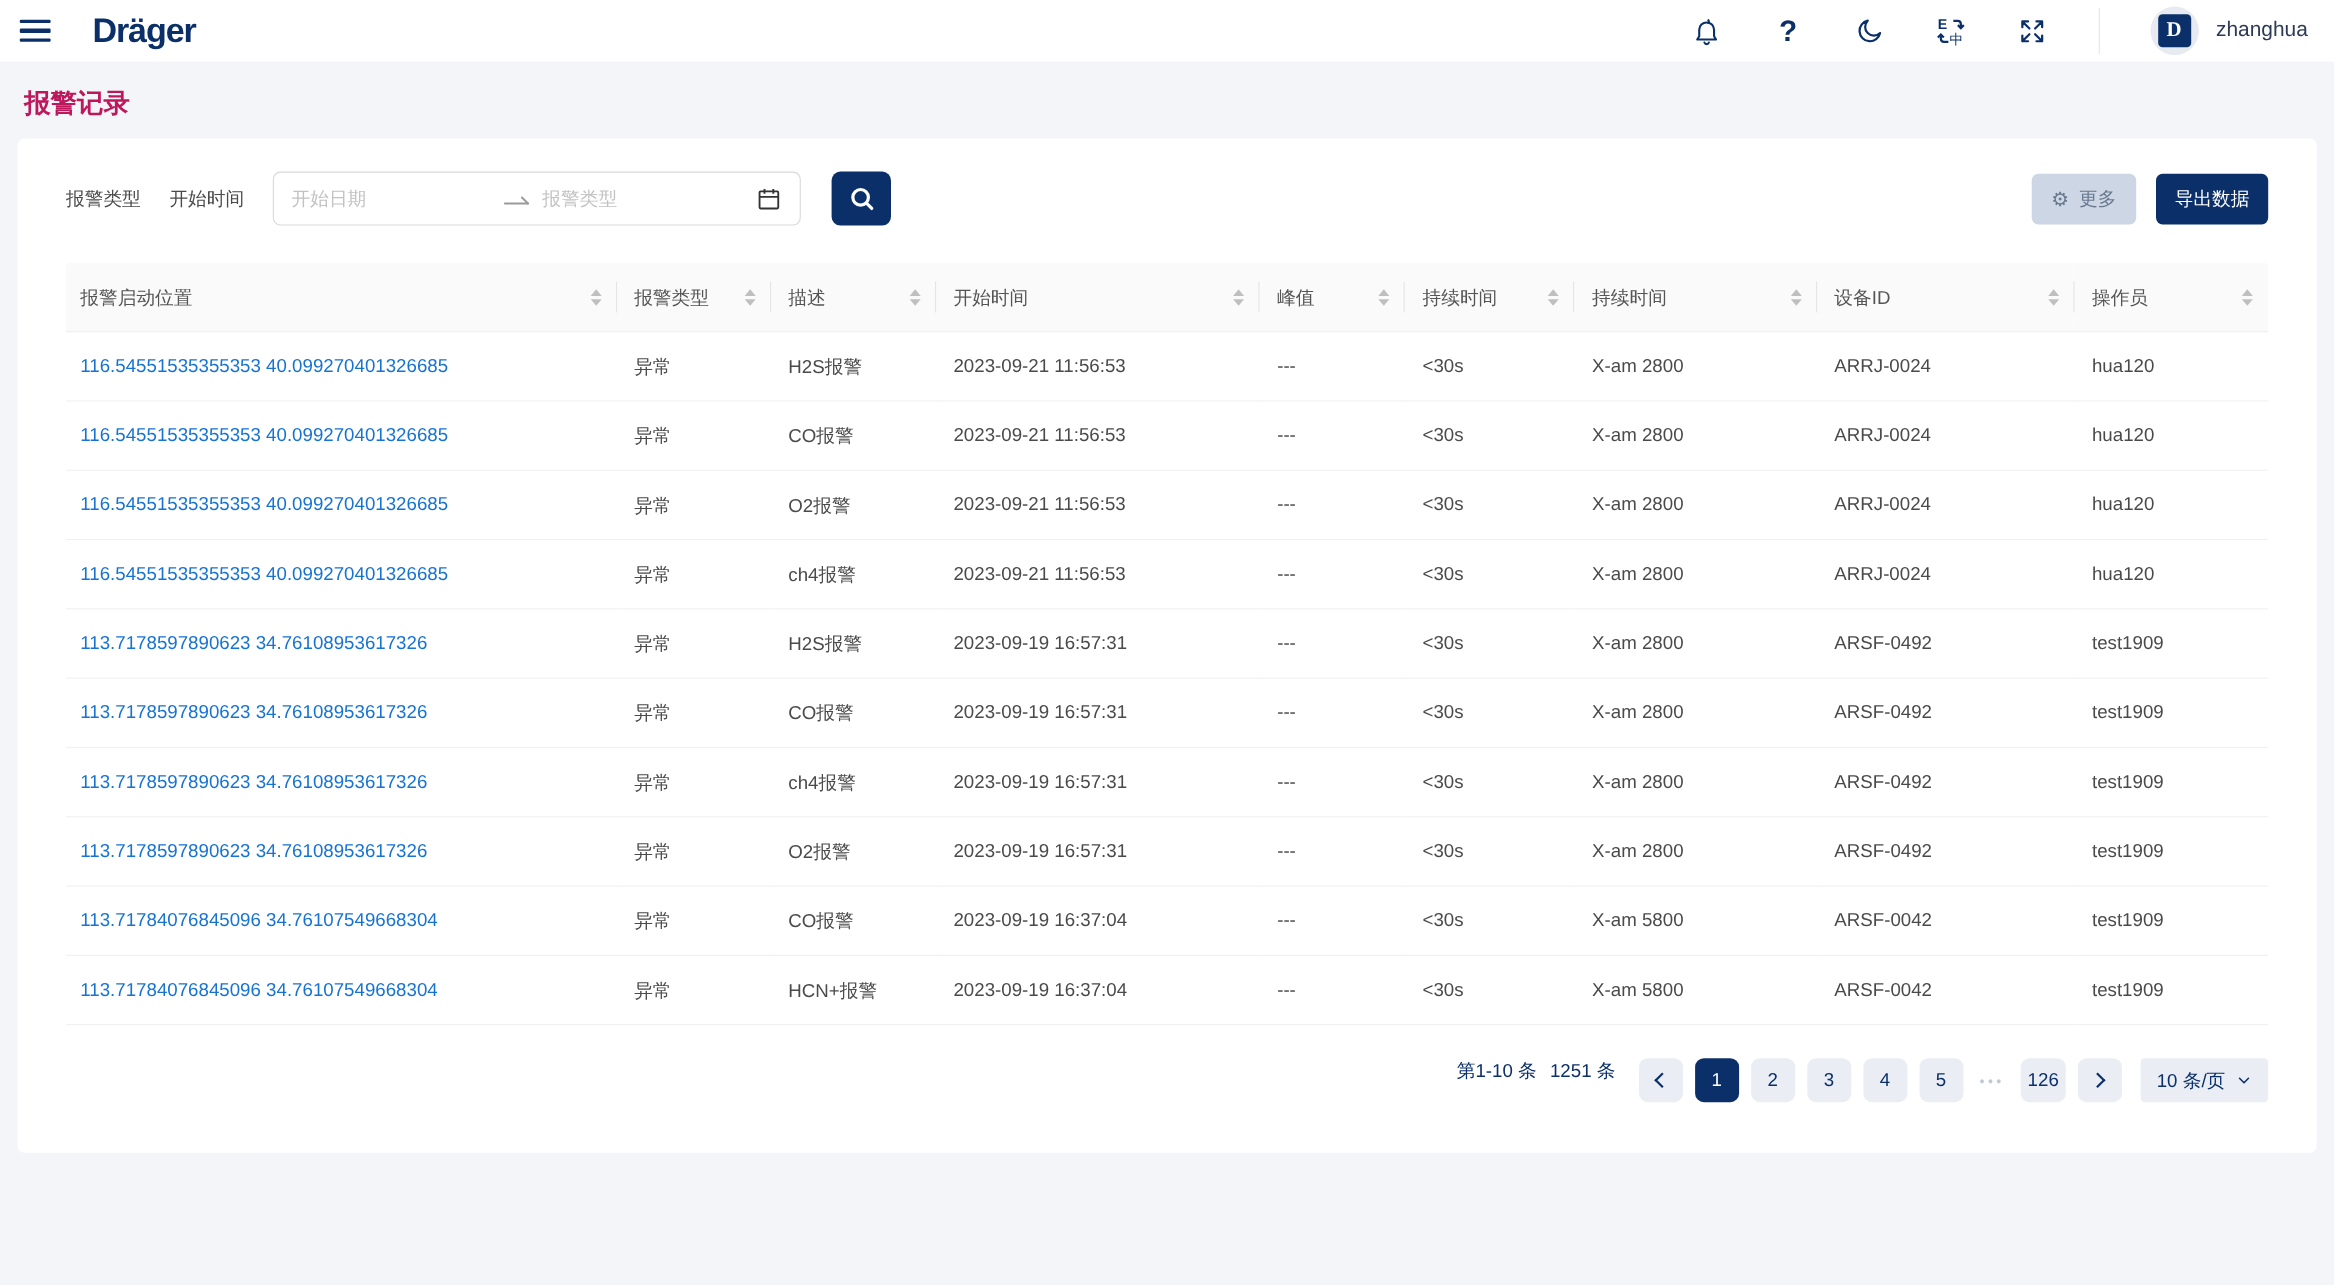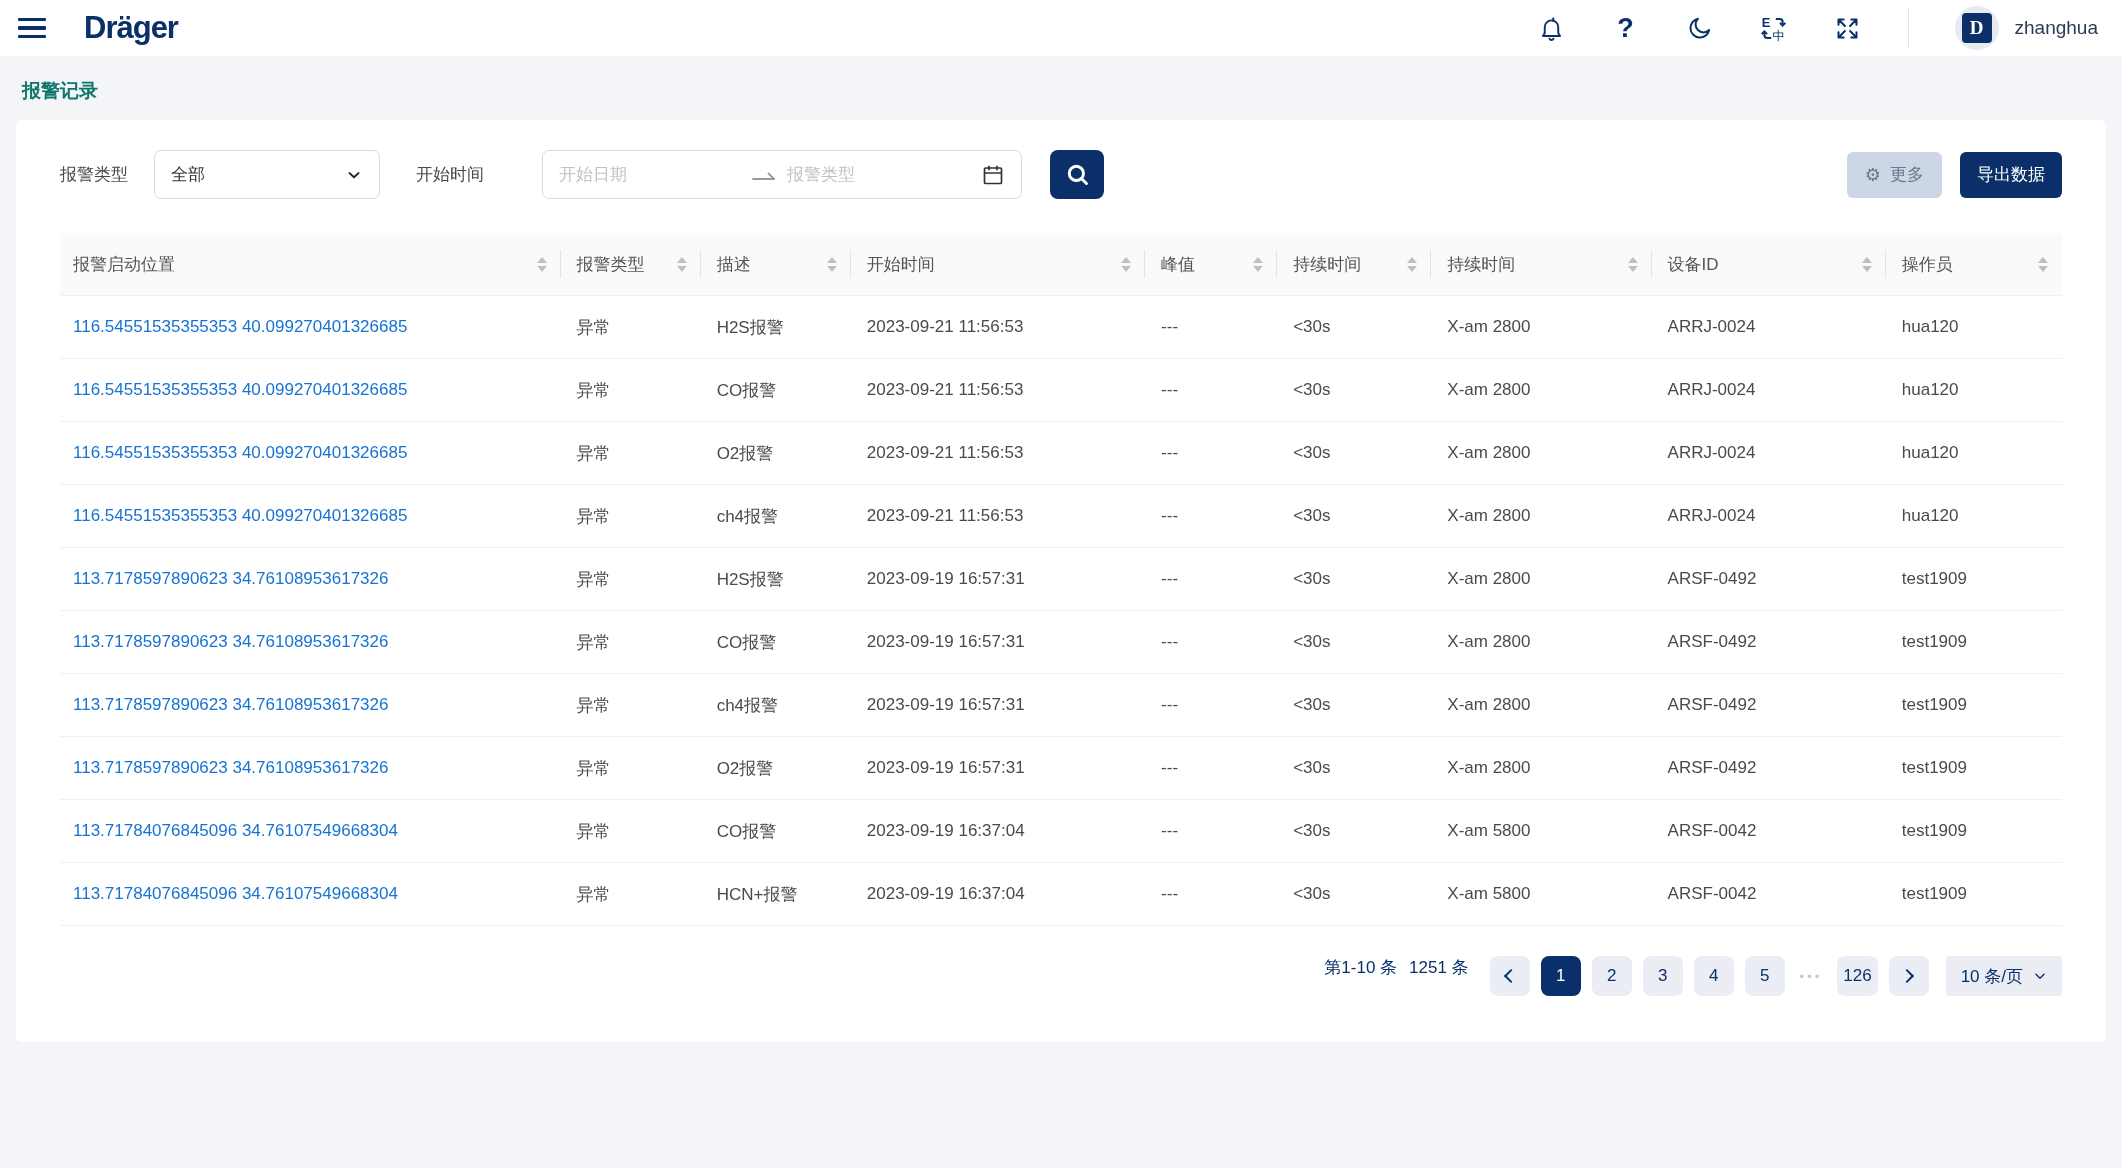--- a/index.html
+++ b/index.html
@@ -20,38 +20,38 @@
   .top-icon { width:28px; height:28px; color:#0b3069; display:flex; align-items:center; justify-content:center; cursor:pointer; }
   .top-icon svg { width:27px; height:27px; }
   .help-glyph { font-size:27px; font-weight:700; color:#0b3069; line-height:1; }
   .topbar-divider { width:1px; height:42px; background:#e3e5ea; }
   .user { display:flex; align-items:center; gap:16px; cursor:pointer; }
   .avatar { width:44px; height:44px; border-radius:50%; background:#e7eaf1; display:flex; align-items:center; justify-content:center; }
   .avatar-mark { width:30px; height:30px; background:#0b3069; border-radius:4px; color:#fff; font-weight:800; font-size:19px; display:flex; align-items:center; justify-content:center; font-family:"Liberation Serif","DejaVu Serif",serif; }
   .username { font-size:19px; color:#2c3a55; font-weight:500; }
 
   
-  .page-title { font-size:19px; color:#0f766e; padding:22px 22px 16px; }
+  .page-title { font-size:24px; color:#be185d; padding:22px 22px 16px; }
 
   
   .card { background:#fff; margin:0 16px; border-radius:6px; padding:30px 44px 46px; }
 
   
   .filterbar { display:flex; align-items:center; }
   .f-label { font-size:17px; color:#4a4a4a; margin-right:26px; white-space:nowrap; }
   .select-box {
     width:226px; height:49px; border:1px solid #d9d9d9; border-radius:7px;
     display:flex; align-items:center; padding:0 16px; cursor:pointer; background:#fff;
     margin-right:36px;
   }
   .select-box .sel-val { font-size:17px; color:#333; flex:1; }
   .select-box svg { width:18px; height:18px; color:#222; }
   .range-box {
     width:480px; height:49px; border:1px solid #d9d9d9; border-radius:7px;
-    display:flex; align-items:center; padding:0 16px; background:#fff; cursor:text;margin-left:32px;
+    display:flex; align-items:center; padding:0 16px; background:#fff; cursor:text;
   }
   .ph { font-size:17px; color:#c2c2c2; flex:1; }
   .range-arrow { color:#9a9a9a; width:26px; height:16px; margin:0 10px; flex:0 0 auto; }
   .range-box .cal { width:24px; height:24px; color:#333; margin-left:12px; flex:0 0 auto; }
   .search-btn {
     width:54px; height:49px; background:#0b3069; border:none; border-radius:8px;
     margin-left:28px; display:flex; align-items:center; justify-content:center; cursor:pointer;
   }
   .search-btn svg { width:27px; height:27px; }
   .filter-spacer { flex:1; }
@@ -163,26 +163,20 @@
   </div>
 </header>
 
 <h1 class="page-title">报警记录</h1>
 
 <section class="card">
 
   <div class="filterbar">
     <span class="f-label">报警类型</span>
 
-    <div class="select-box">
-      <span class="sel-val">全部</span>
-      <svg viewBox="0 0 24 24" fill="none" stroke="currentColor" stroke-width="2.6" stroke-linecap="round" stroke-linejoin="round">
-          <path d="M6 9.5l6 5.5 6-5.5"></path>
-        </svg>
-    </div>
 
     <span class="f-label">开始时间</span>
 
     <div class="range-box">
       <span class="ph">开始日期</span>
       <svg class="range-arrow" viewBox="0 0 26 16" fill="none" stroke="currentColor" stroke-width="1.8" stroke-linecap="round">
           <path d="M2 12h21"></path>
           <path d="M23 12l-5.5-5.5"></path>
         </svg>
       <span class="ph">报警类型</span>

